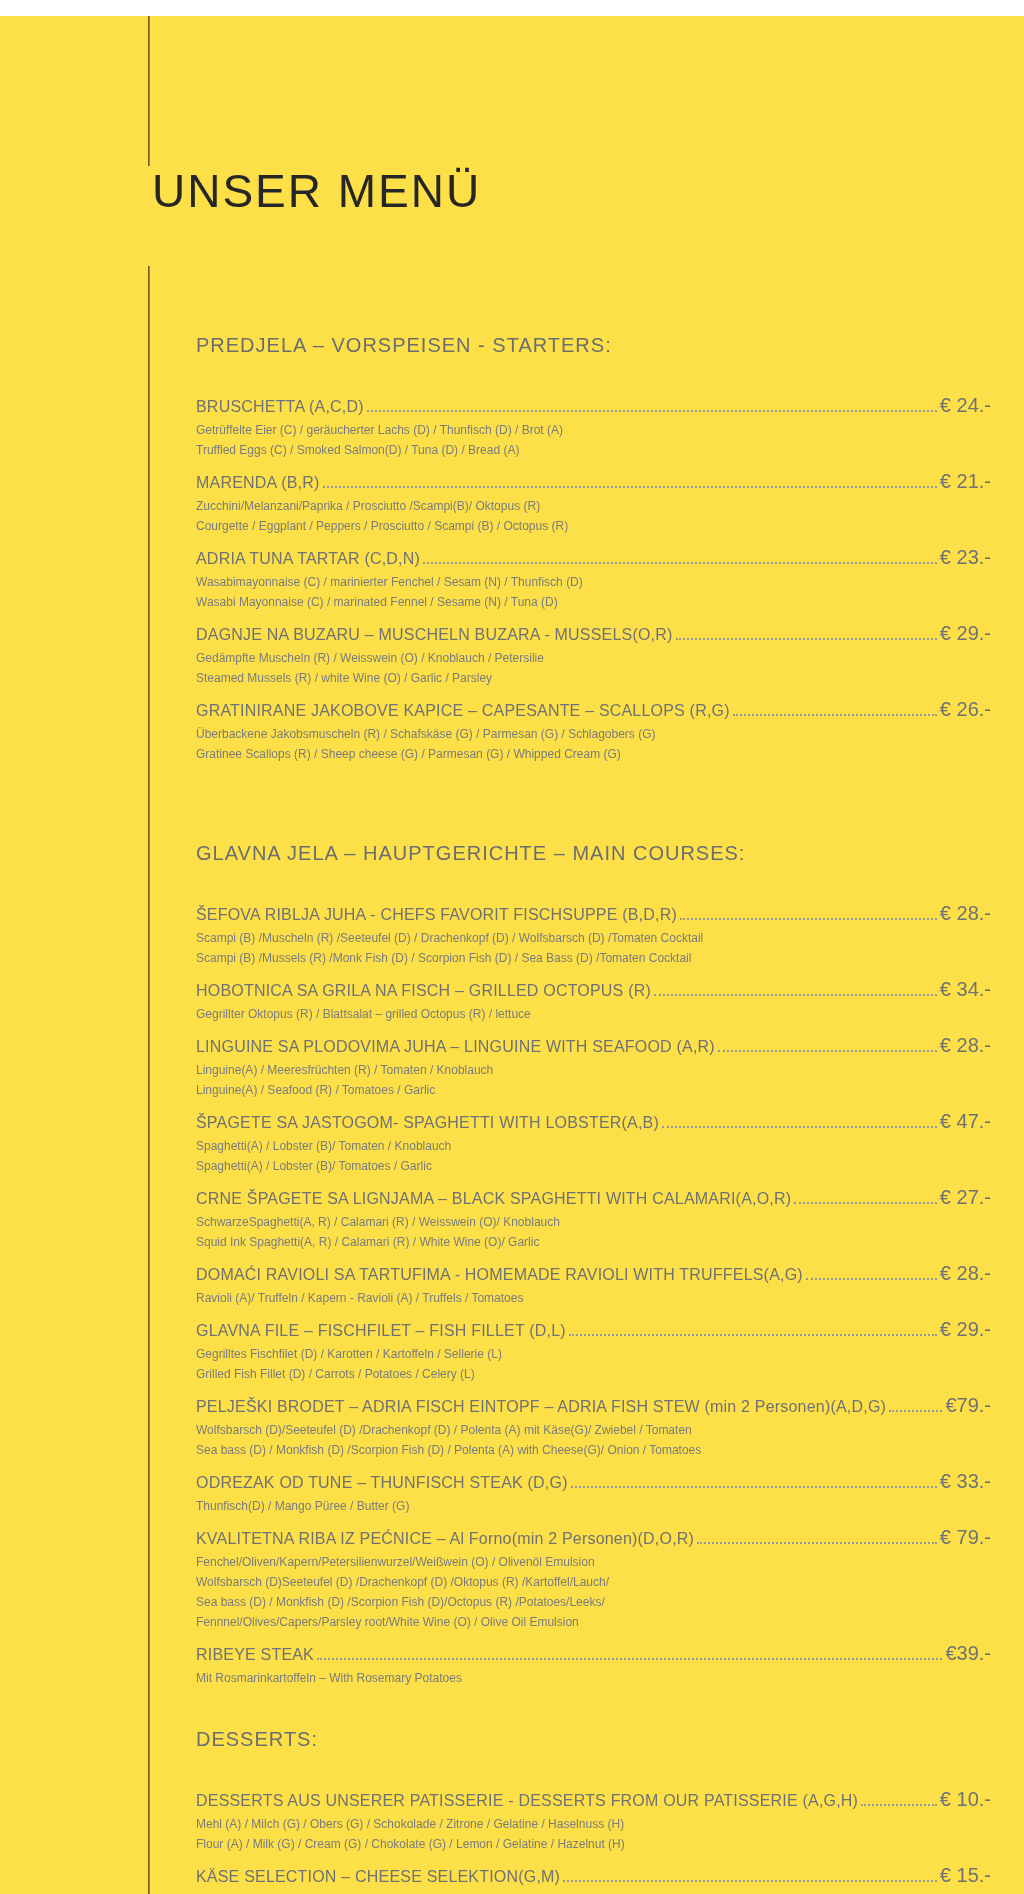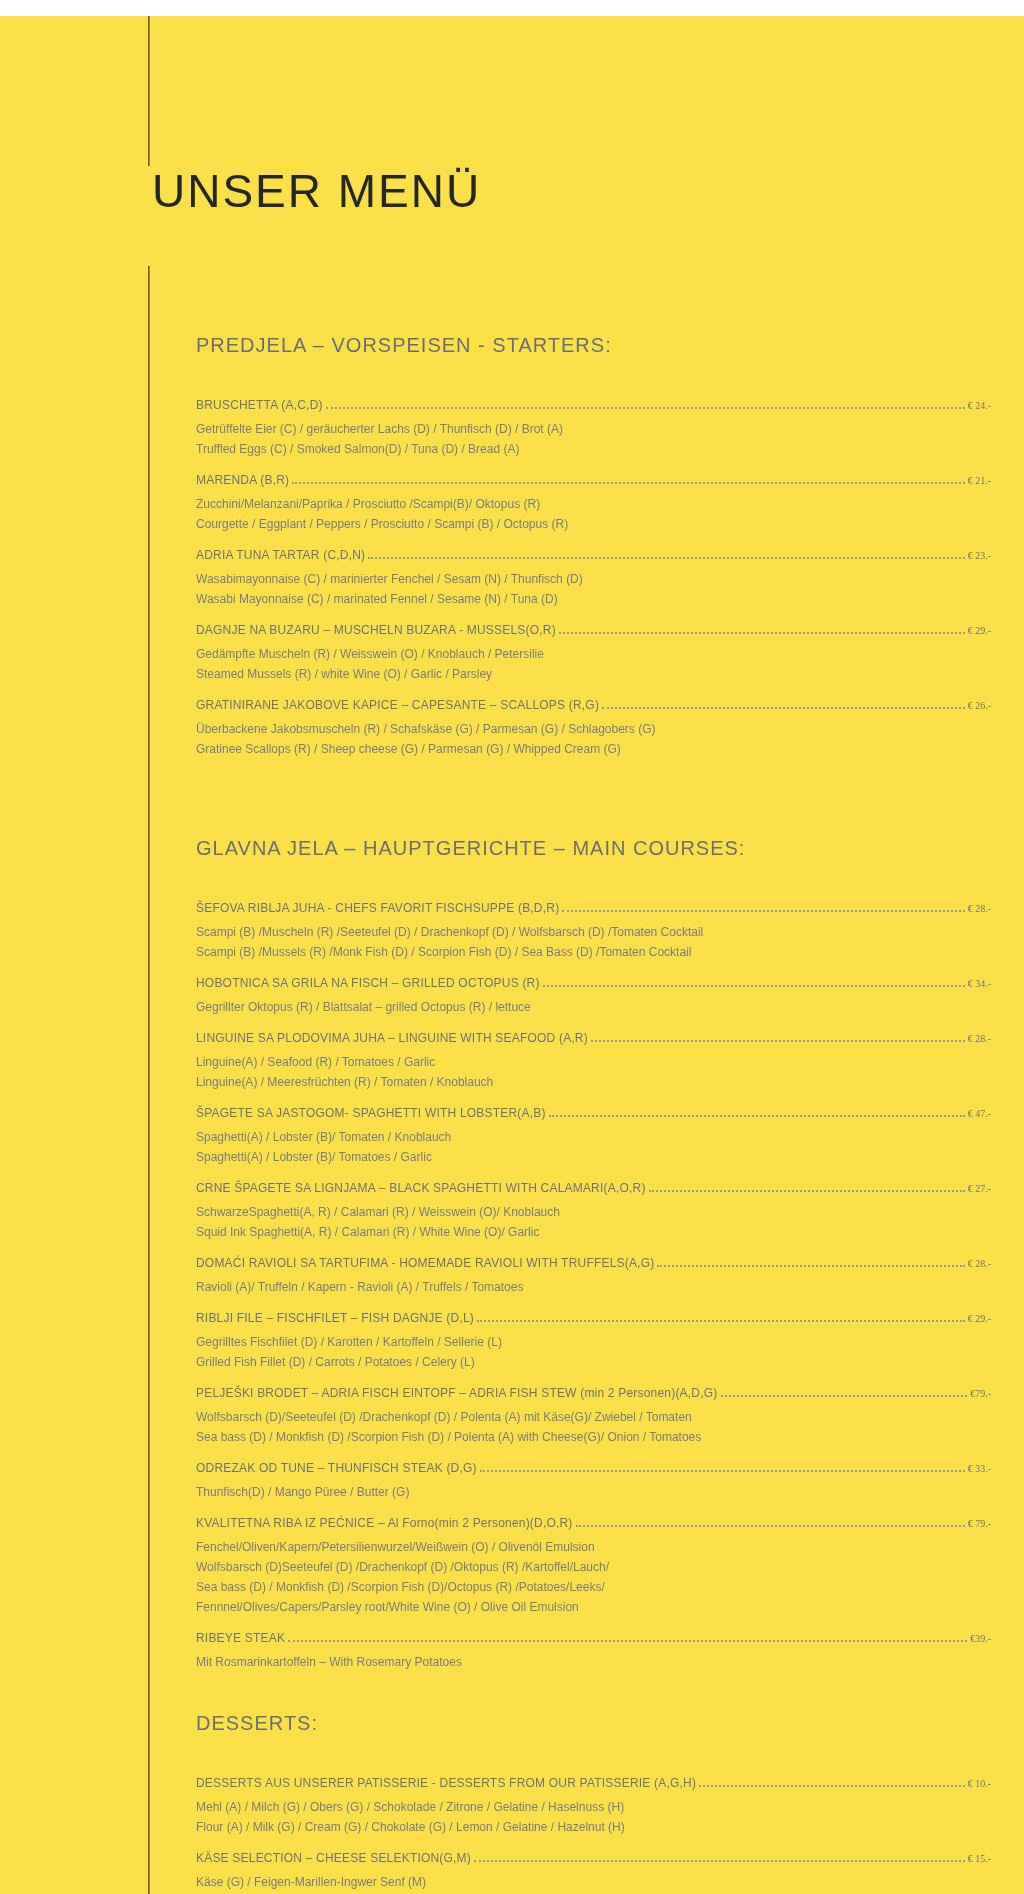--- a/index.html
+++ b/index.html
@@ -58,39 +58,38 @@
 
   .item { margin-bottom: 8px; }
 
   .row {
     display: flex;
     align-items: baseline;
     line-height: 26px;
     color: #707174;
   }
   .name {
-    font-size: 12px;
+    font-size: 16px;
     letter-spacing: 0.2px;
     white-space: nowrap;
     flex: 0 1 auto;
     min-width: 0;
     overflow: hidden;
   }
   .leader {
     flex: 1 1 0;
     min-width: 6px;
     height: 4px;
     margin: 0 3px;
     border-bottom: 2px dotted #97989b;
   }
   .price {
-    font-size: 10px;
+    font-size: 20px;
     white-space: nowrap;
     color: #707174;
-    font-family: Liberation Serif, serif;
   }
 
   .desc {
     font-size: 12px;
     line-height: 20px;
     color: #7a7b7e;
     white-space: nowrap;
   }
 </style>
 </head>
@@ -167,22 +166,22 @@
             <span class="price">€ 34.-</span>
           </div>
           <div class="desc">Gegrillter Oktopus (R) / Blattsalat – grilled Octopus (R) / lettuce</div>
         </div>
         <div class="item">
           <div class="row">
             <span class="name">LINGUINE SA PLODOVIMA JUHA – LINGUINE WITH SEAFOOD (A,R)</span>
             <span class="leader"></span>
             <span class="price">€ 28.-</span>
           </div>
+          <div class="desc">Linguine(A) / Meeresfrüchten (R) / Tomaten / Knoblauch</div>
           <div class="desc">Linguine(A) / Seafood (R) / Tomatoes / Garlic</div>
-          <div class="desc">Linguine(A) / Meeresfrüchten (R) / Tomaten / Knoblauch</div>
         </div>
         <div class="item">
           <div class="row">
             <span class="name">ŠPAGETE SA JASTOGOM- SPAGHETTI WITH LOBSTER(A,B)</span>
             <span class="leader"></span>
             <span class="price">€ 47.-</span>
           </div>
           <div class="desc">Spaghetti(A) / Lobster (B)/ Tomaten / Knoblauch</div>
           <div class="desc">Spaghetti(A) / Lobster (B)/ Tomatoes / Garlic</div>
         </div>
@@ -198,21 +197,21 @@
         <div class="item">
           <div class="row">
             <span class="name">DOMAĆI RAVIOLI SA TARTUFIMA - HOMEMADE RAVIOLI WITH TRUFFELS(A,G)</span>
             <span class="leader"></span>
             <span class="price">€ 28.-</span>
           </div>
           <div class="desc">Ravioli (A)/ Truffeln / Kapern - Ravioli (A) / Truffels / Tomatoes</div>
         </div>
         <div class="item">
           <div class="row">
-            <span class="name">RIBLJI FILE – FISCHFILET – FISH DAGNJE (D,L)</span>
+            <span class="name">GLAVNA FILE – FISCHFILET – FISH FILLET (D,L)</span>
             <span class="leader"></span>
             <span class="price">€ 29.-</span>
           </div>
           <div class="desc">Gegrilltes Fischfilet (D) / Karotten / Kartoffeln / Sellerie (L)</div>
           <div class="desc">Grilled Fish Fillet (D) / Carrots / Potatoes / Celery (L)</div>
         </div>
         <div class="item">
           <div class="row">
             <span class="name">PELJEŠKI BRODET – ADRIA FISCH EINTOPF – ADRIA FISH STEW (min 2 Personen)(A,D,G)</span>
             <span class="leader"></span>

